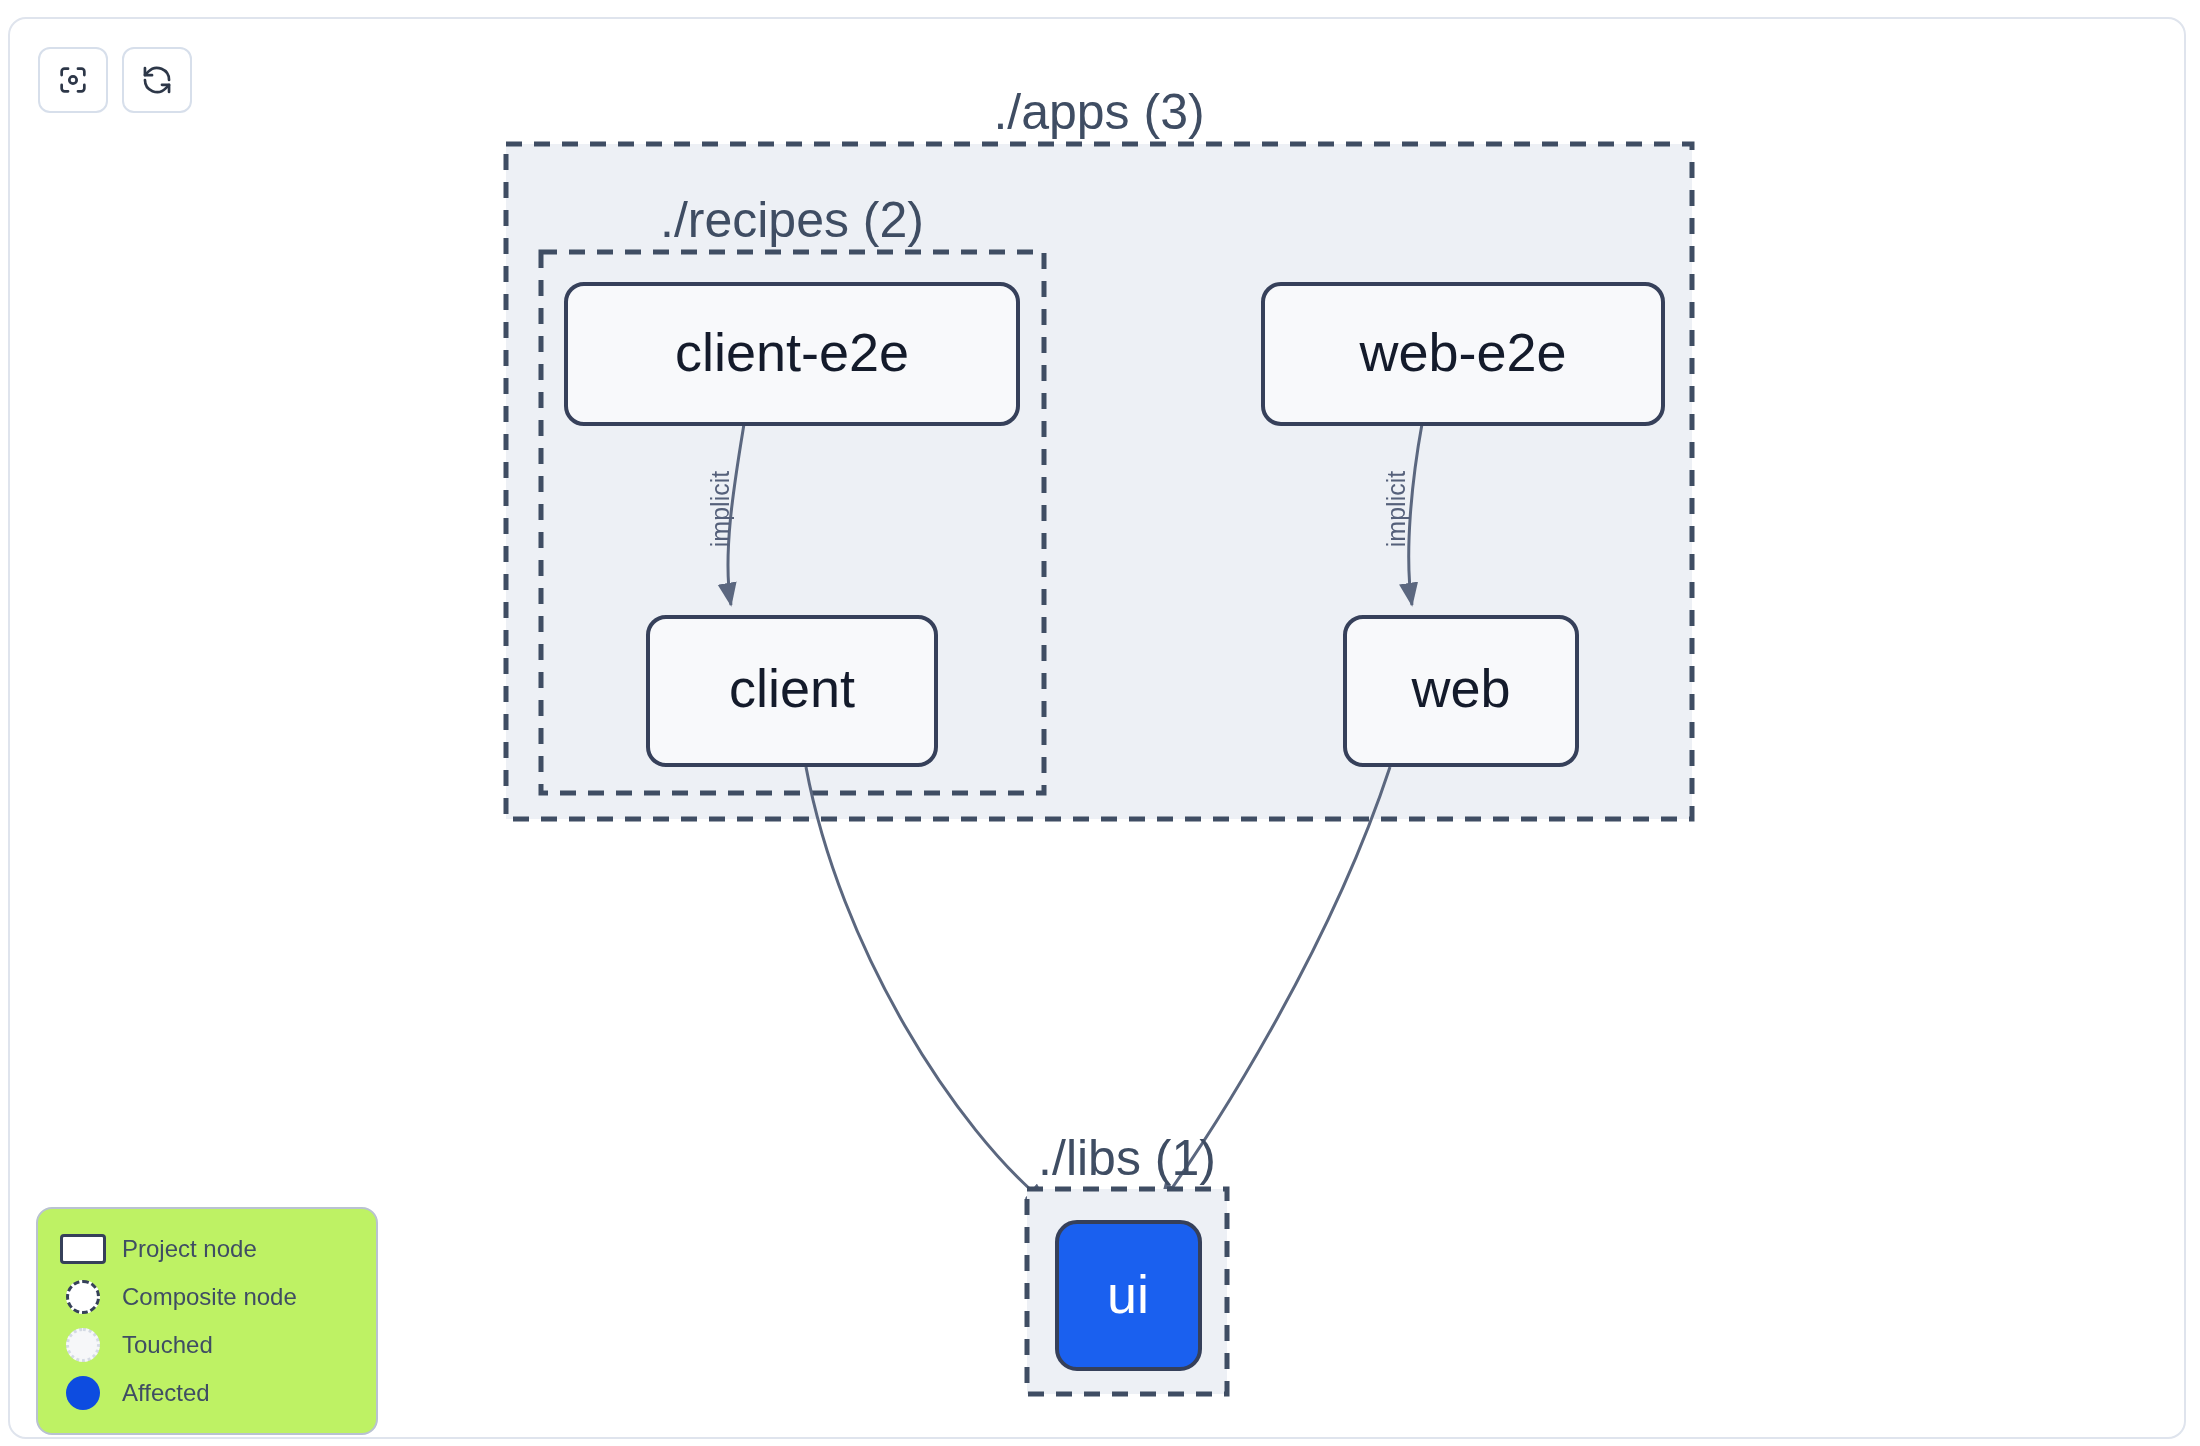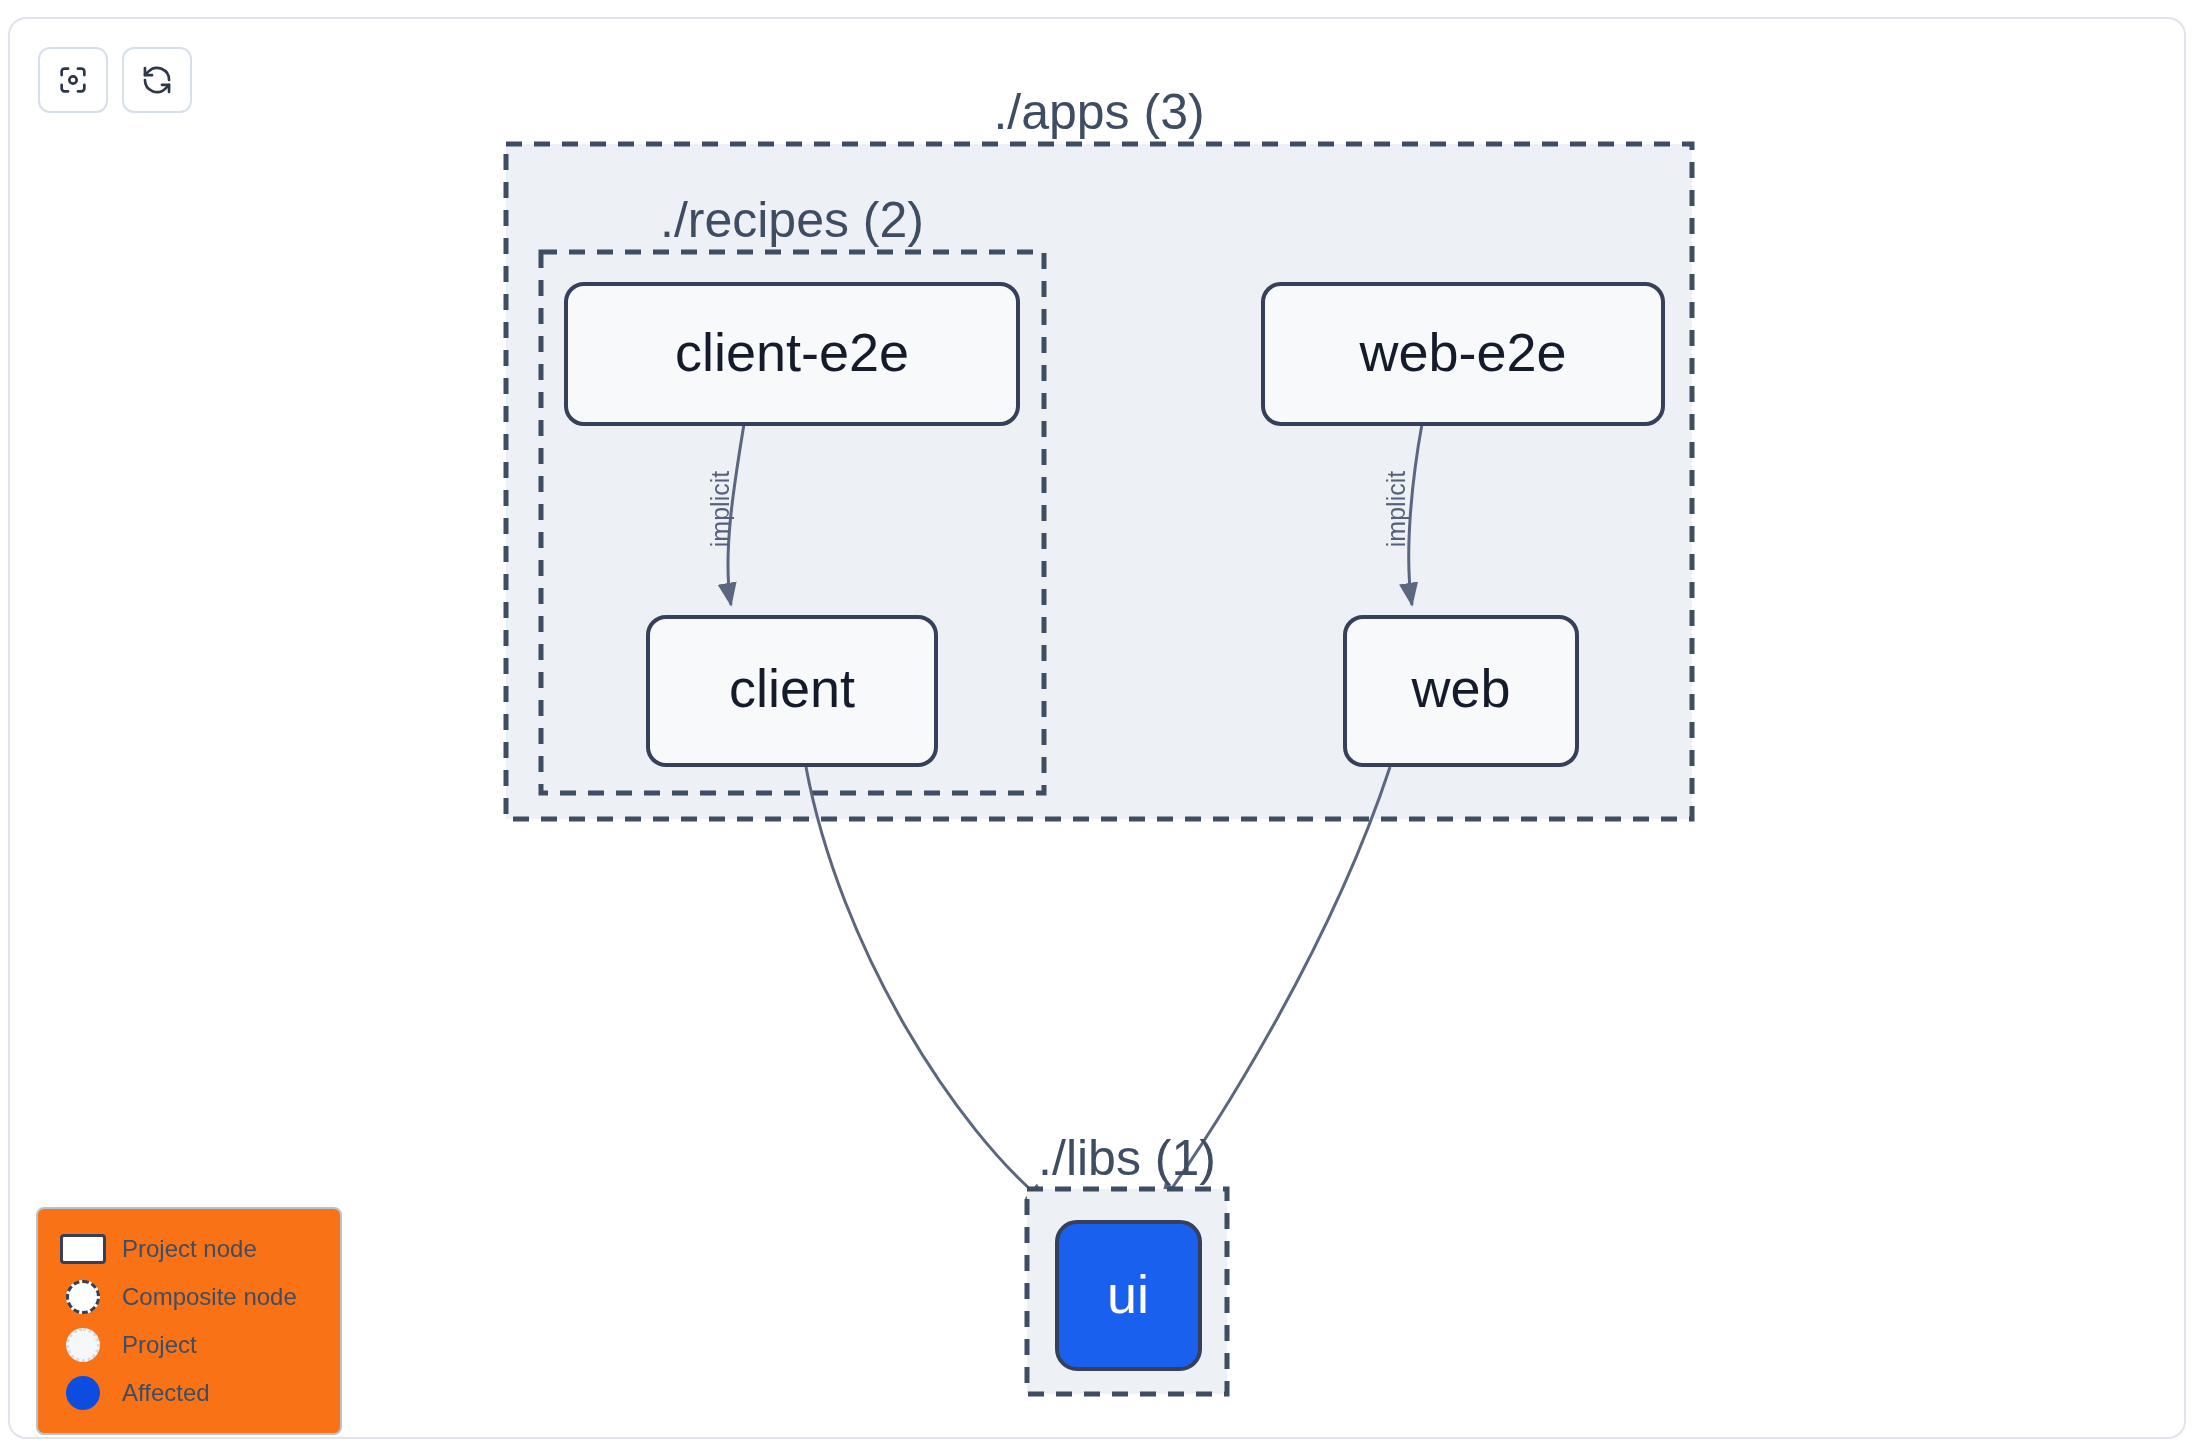--- a/index.html
+++ b/index.html
@@ -103,24 +103,24 @@
     fill: none;
     stroke: #5b677f;
     stroke-width: 3;
   }
 
   
   .legend {
     position: absolute;
     left: 36px;
     top: 1198px;
-    width: 306px;
+    width: 342px;
     border: 2px solid #b9c2d1;
-    border-radius: 8px;
-    background: #f97316;
+    border-radius: 16px;
+    background: #bef264;
     padding: 16px 18px 16px 16px;
     box-sizing: border-box;
     z-index: 30;
   }
   .legend-row {
     display: flex;
     align-items: center;
     height: 48px;
   }
   .legend-glyph {
@@ -268,21 +268,21 @@
     <div class="legend-row">
       <span class="legend-glyph">
         <span class="glyph-dashed-circle"></span>
       </span>
       <span class="legend-text">Composite node</span>
     </div>
     <div class="legend-row">
       <span class="legend-glyph">
         <span class="glyph-affected-circle"></span>
       </span>
-      <span class="legend-text">Project</span>
+      <span class="legend-text">Touched</span>
     </div>
     <div class="legend-row">
       <span class="legend-glyph">
         <span class="glyph-solid-circle"></span>
       </span>
       <span class="legend-text">Affected</span>
     </div>
   </div>
 </div>
 

